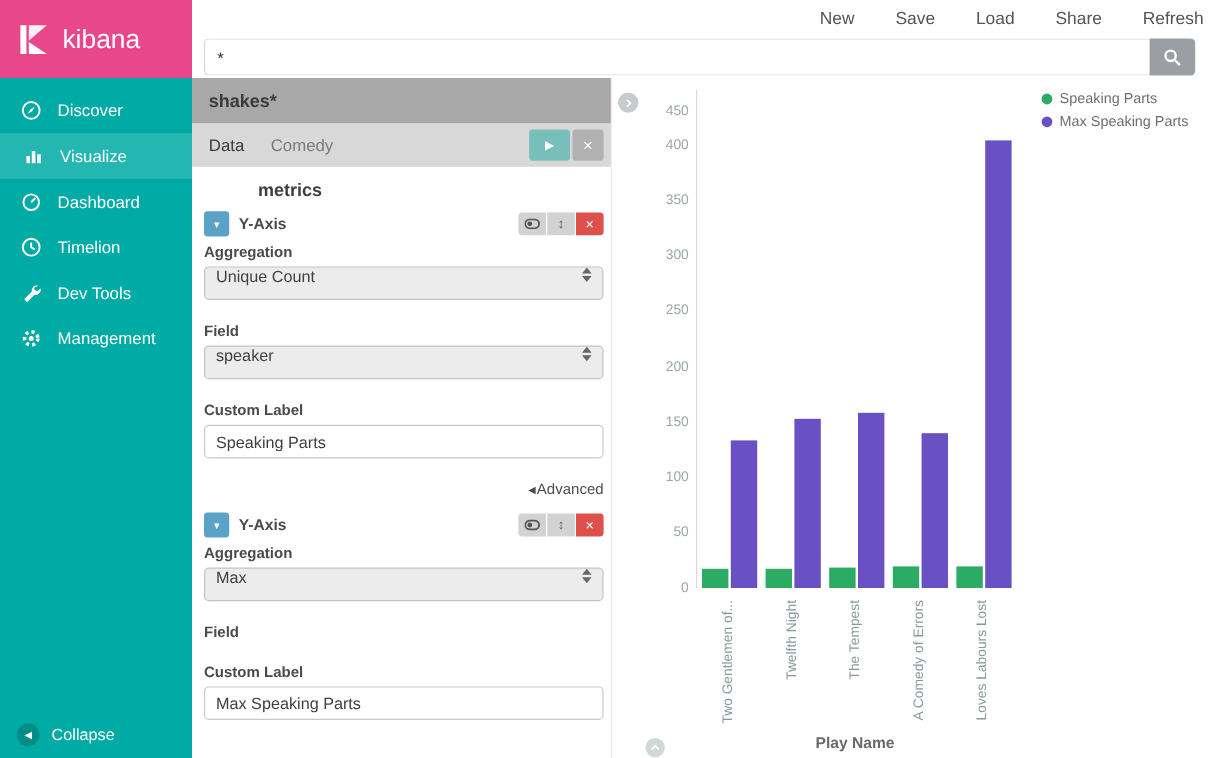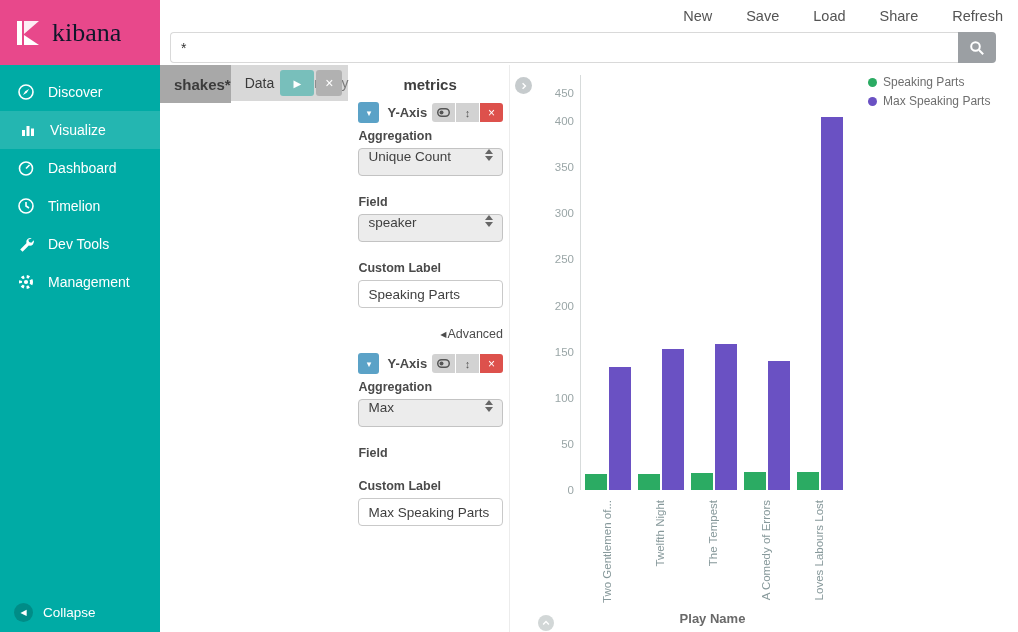--- a/index.html
+++ b/index.html
@@ -3,42 +3,42 @@
 <meta charset="utf-8">
 <style>
   * { box-sizing: border-box; margin: 0; padding: 0; }
   html, body { width: 1018px; height: 632px; overflow: hidden; }
   body { font-family: "Liberation Sans", sans-serif; background: #fff; }
   .app { display: flex; width: 1018px; height: 632px; }
 
   
   .sidebar { width: 160px; background: #00aba5; color: #fff; display: flex; flex-direction: column; flex-shrink: 0; }
   .logo { height: 65px; background: #e8488b; display: flex; align-items: center; padding-left: 12px; gap: 8px; flex-shrink: 0; }
-  .logo-text { font-size: 26px; color: #0f172a; font-family: Liberation Serif, serif; }
+  .logo-text { font-size: 22px; color: #ffffff; }
   .side-nav { margin-top: 8px; }
   .nav-item { height: 38px; display: flex; align-items: center; padding-left: 16px; gap: 12px; font-size: 14px; cursor: pointer; }
   .nav-item.active { background: rgba(255,255,255,0.14); padding-left: 18px; }
   .nav-icon { width: 20px; display: flex; justify-content: center; align-items: center; }
   .sidebar-collapse { margin-top: auto; height: 40px; display: flex; align-items: center; gap: 10px; padding-left: 14px; font-size: 13.5px; cursor: pointer; }
   .collapse-circle { width: 19px; height: 19px; border-radius: 50%; background: rgba(0,0,0,0.18); display: flex; align-items: center; justify-content: center; font-size: 8px; }
 
   
   .main { flex: 1; display: flex; flex-direction: column; min-width: 0; }
   .topbar { height: 65px; background: #fff; flex-shrink: 0; }
   .top-nav { height: 32px; display: flex; justify-content: flex-end; align-items: center; gap: 34px; padding-right: 15px; font-size: 14.5px; color: #545454; }
   .top-nav span { cursor: pointer; }
   .query-row { display: flex; height: 33px; padding: 0 22px 0 10px; align-items: flex-start; }
   .query-input { flex: 1; height: 31px; border: 1px solid #d9d9d9; border-right: none; border-radius: 4px 0 0 4px; padding: 0 10px; font-size: 14px; color: #333; outline: none; font-family: "Liberation Sans", sans-serif; }
   .search-button { width: 38px; height: 31px; background: #9b9fa3; border: none; border-radius: 0 4px 4px 0; display: flex; align-items: center; justify-content: center; cursor: pointer; }
 
   
   .content { flex: 1; display: flex; min-height: 0; }
 
   
-  .config-panel { width: 350px; background: #fff; border-right: 1px solid #ececec; display: flex; flex-direction: row; flex-shrink: 0; }
+  .config-panel { width: 350px; background: #fff; border-right: 1px solid #ececec; display: flex; flex-direction: column; flex-shrink: 0; }
   .panel-header { height: 38px; background: #a8a8a8; color: #3b3b3b; font-weight: bold; font-size: 15px; display: flex; align-items: center; padding-left: 14px; flex-shrink: 0; }
   .tabs-row { height: 36px; background: #d8d8d8; display: flex; align-items: center; padding-left: 14px; gap: 22px; position: relative; flex-shrink: 0; }
   .tab { font-size: 14px; color: #7b7b7b; cursor: pointer; }
   .tab.active { color: #3a3a3a; }
   .tab-actions { position: absolute; right: 6px; top: 5px; display: flex; gap: 2px; }
   .play-button { width: 34px; height: 26px; background: #78bfbb; border: none; border-radius: 3px; color: #fff; font-size: 10px; display: flex; align-items: center; justify-content: center; cursor: pointer; }
   .panel-close-button { width: 26px; height: 26px; background: #b1b1b1; border: none; border-radius: 3px; color: #fff; font-size: 14px; display: flex; align-items: center; justify-content: center; cursor: pointer; }
   .panel-body { flex: 1; padding: 11px 6px 0 10px; overflow: hidden; }
   .metrics-heading { font-size: 15px; font-weight: bold; color: #3f3f3f; margin-bottom: 9px; margin-left: 45px; }
 

